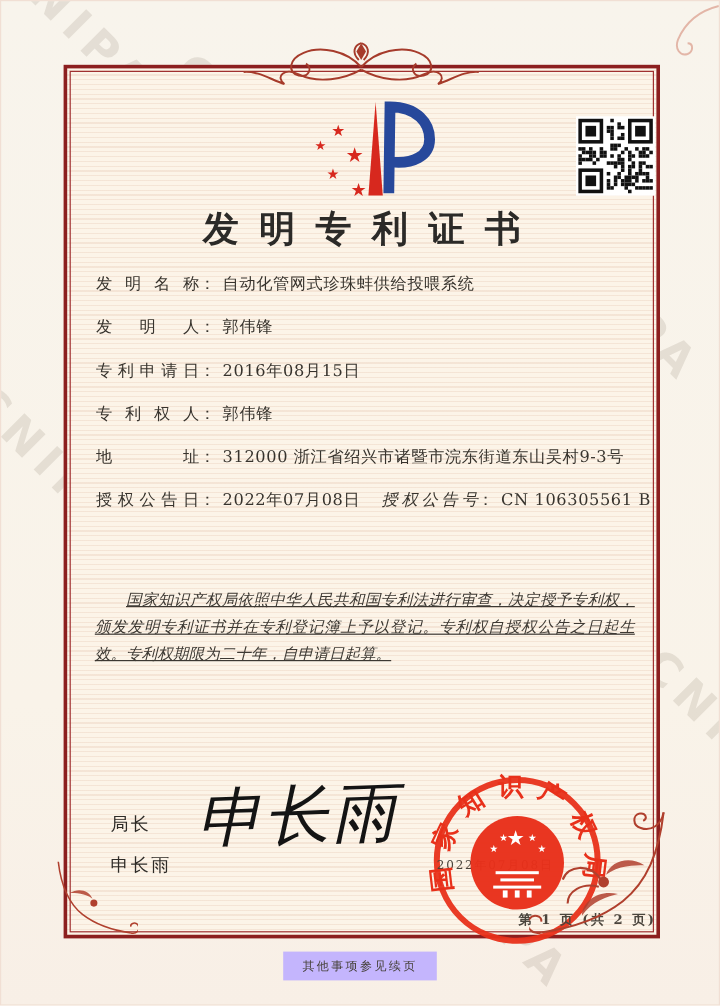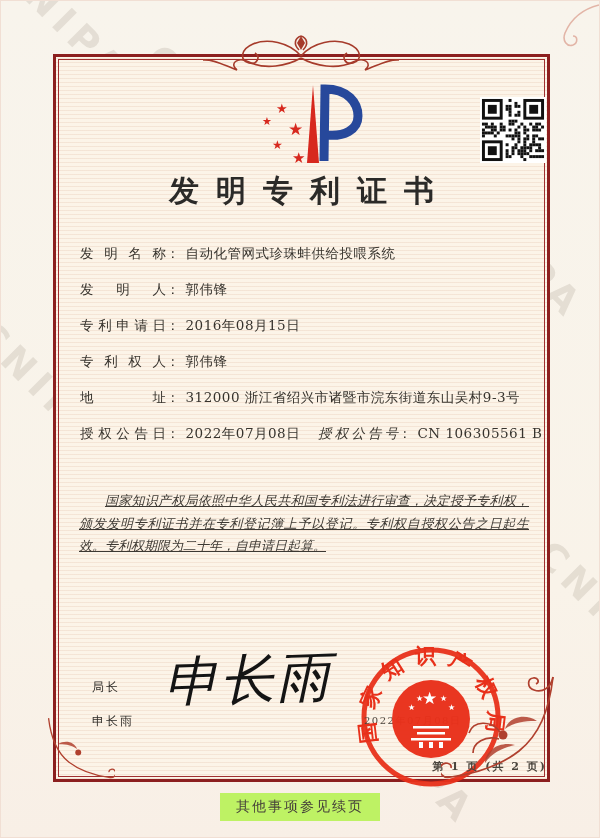--- a/index.html
+++ b/index.html
@@ -41,58 +41,58 @@
 
   .logo{position:absolute;left:196px;top:26px;width:118px;height:88px;}
   .qr{position:absolute;left:424px;top:40px;width:66px;height:66px;background:#fff;padding:0;}
 
   .title{
     position:absolute;left:0;right:0;top:114px;text-align:center;
     font-size:30px;font-weight:bold;color:#2b2a28;
     letter-spacing:17px;padding-left:17px;box-sizing:border-box;
   }
 
-  .fields{position:absolute;left:24px;right:16px;top:186px;font-size:13.5px;color:#37332d;}
+  .fields{position:absolute;left:24px;right:16px;top:170px;font-size:13.5px;color:#37332d;}
   .field-row{height:21px;line-height:21px;margin-bottom:15px;white-space:nowrap;}
   .field-row.dual{display:flex;}
   .field-cell-a{flex:0 0 238px;}
   .flabel{
     display:inline-block;width:86px;
     text-align:justify;text-align-last:justify;
     vertical-align:top;
   }
   .flabel.narrow{width:80px;font-style:italic;}
   .fcolon{display:inline-block;}
   .fvalue{margin-left:6px;letter-spacing:0.5px;}
 
   .paras{
     position:absolute;left:23px;right:18px;top:433px;
     font-size:13px;line-height:22.5px;color:#3d3933;
     text-align:justify;font-style:italic;text-decoration:underline;
   }
   .paras p{margin:0 0 6px 0;text-indent:2em;}
 
-  .signer{position:absolute;left:36px;top:613px;font-size:12px;color:#2e2b27;letter-spacing:2px;line-height:34px;}
+  .signer{position:absolute;left:36px;top:613px;font-size:15px;color:#2e2b27;letter-spacing:2px;line-height:34px;}
   .signature{
     position:absolute;left:108px;top:586px;width:230px;
     font-size:54px;color:#141414;transform:rotate(-2deg);
     font-style:italic;letter-spacing:2px;white-space:nowrap;
   }
 
   .seal{position:absolute;left:300px;top:585px;width:150px;height:150px;}
 
   .page-info{
     position:absolute;left:0;right:0;top:702px;text-align:right;
     font-size:11px;color:#4a453d;letter-spacing:2px;font-weight:bold;
   }
 
   .footer-note{
     position:absolute;left:50%;top:792px;transform:translateX(-50%);
-    background:#bef264;padding:5px 16px;
-    font-size:14px;letter-spacing:2px;color:#46413a;white-space:nowrap;
+    background:#c4b5fd;padding:5px 16px;
+    font-size:10px;letter-spacing:2px;color:#46413a;white-space:nowrap;
   }
 </style>
 </head>
 <body>
 
 <div class="page">
 
   <span class="wm" style="left:-18px;top:-2px;">CNIPA</span>
   <span class="wm" style="left:128px;top:86px;">CNIPA</span>
   <span class="wm" style="left:438px;top:232px;">CNIPA</span>

